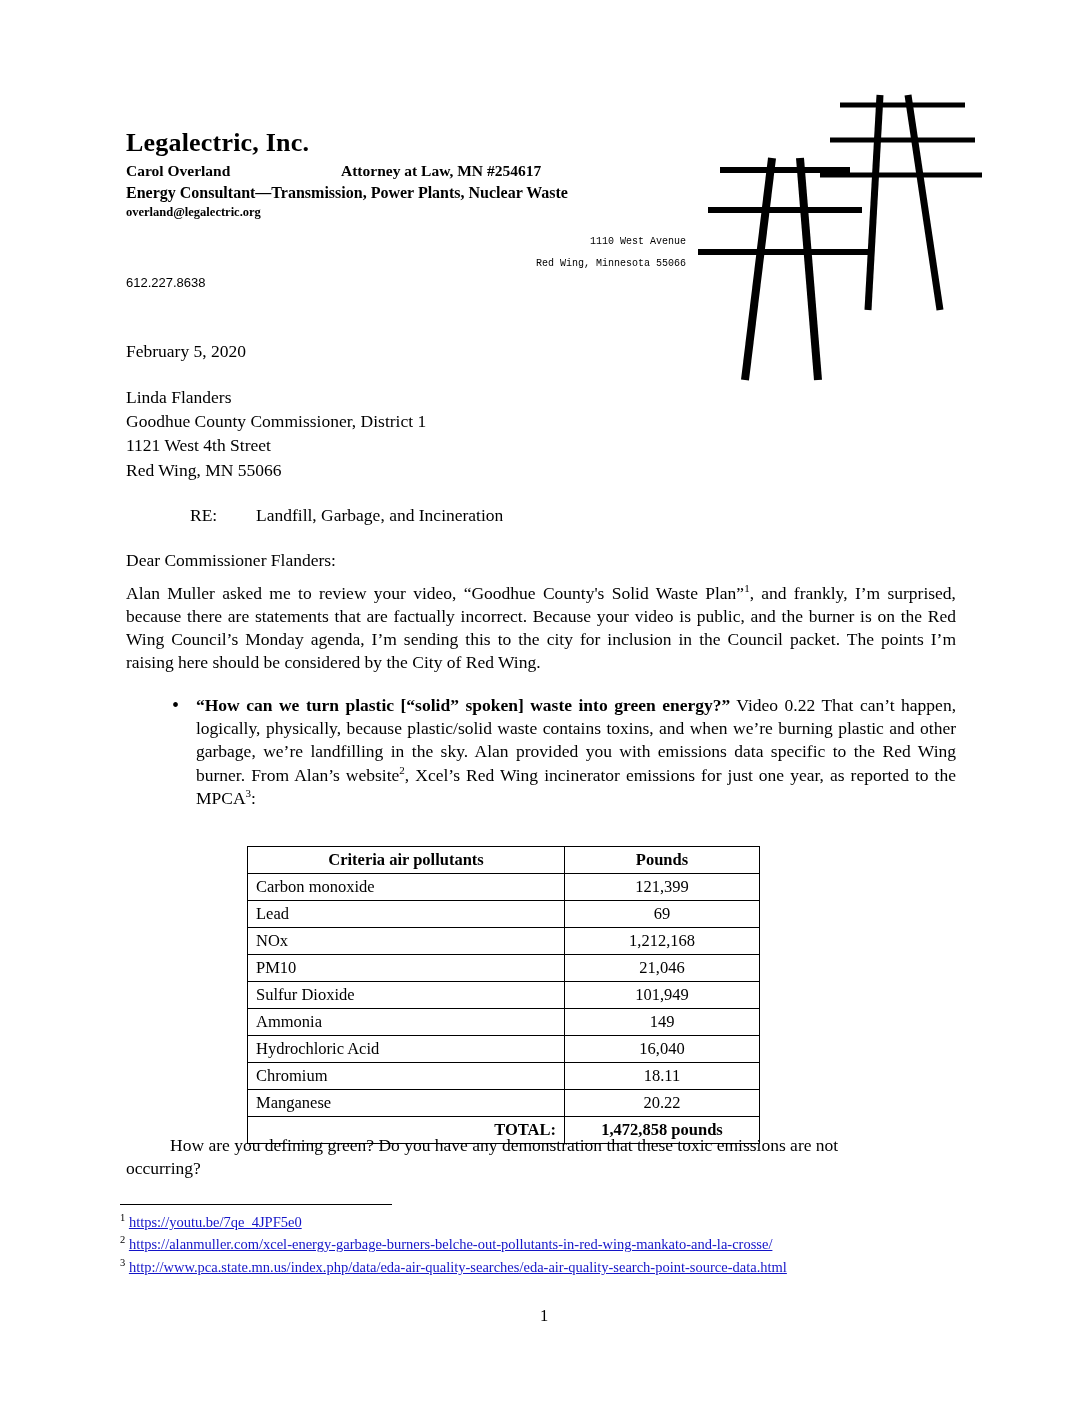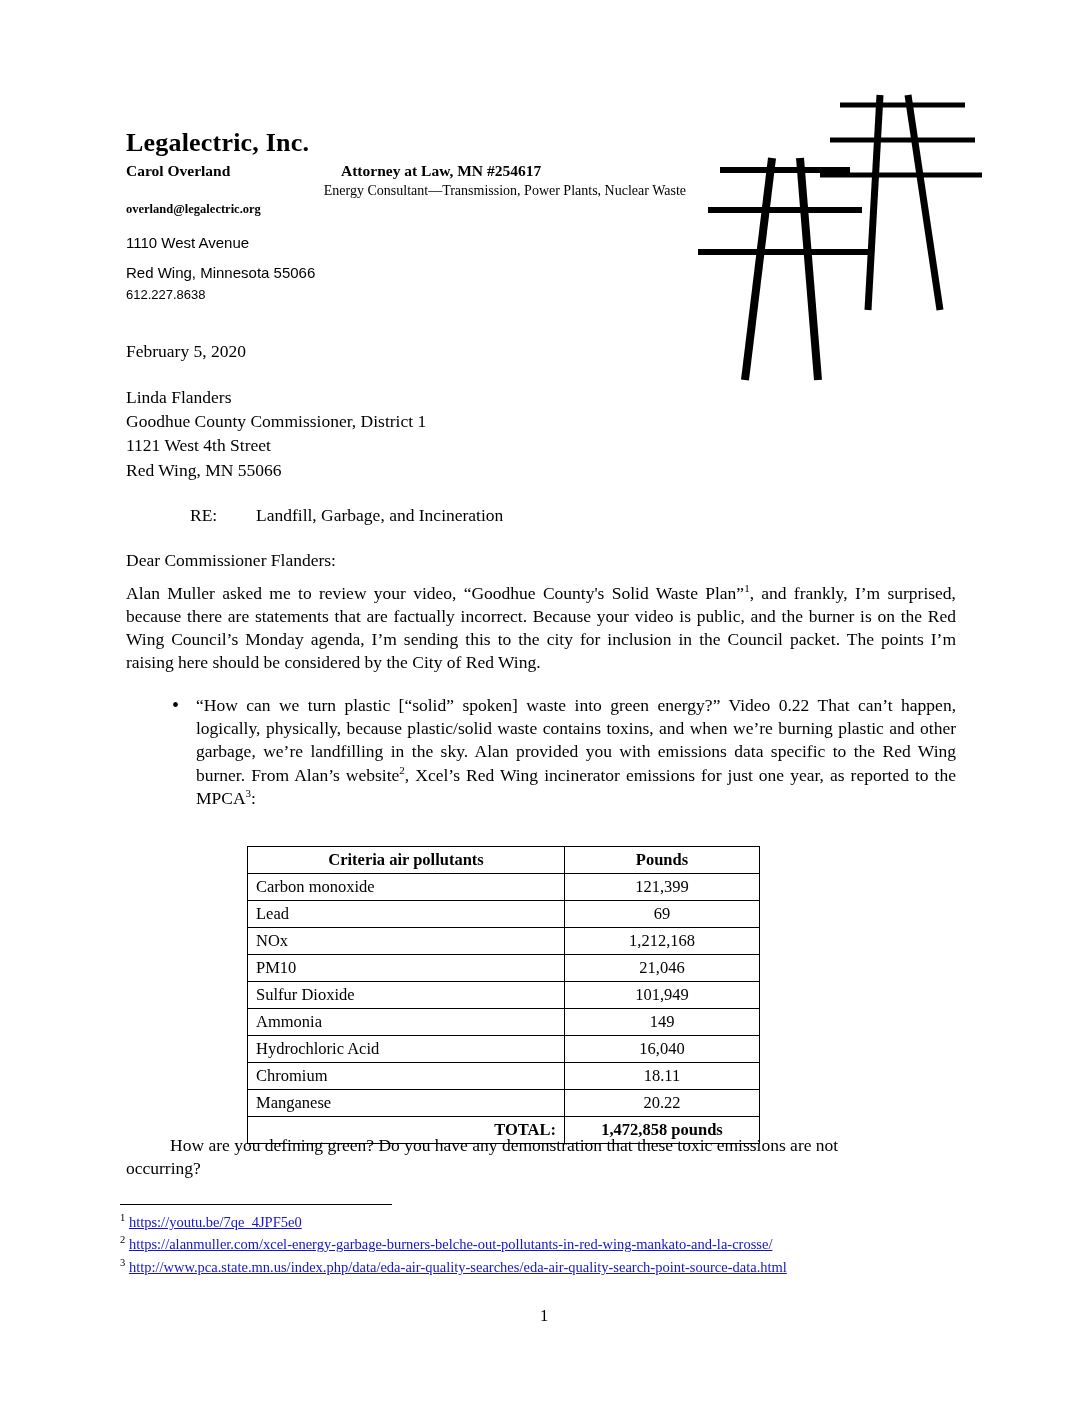--- a/index.html
+++ b/index.html
@@ -42,37 +42,37 @@
   .lh-line2 {
     font-family: "Liberation Serif", serif;
     font-weight: bold;
     font-size: 15.5px;
     line-height: 1.25;
     display: flex;
   }
   .lh-line2 .name { width: 215px; }
   .lh-line3 {
     font-family: "Liberation Serif", serif;
-    font-weight: normal;
-    font-size: 14px;
+    font-weight: bold;
+    font-size: 16px;
     line-height: 1.35;
     margin-top: 2px;
-    text-align: right;
   }
   .lh-email {
     font-family: "Liberation Serif", serif;
     font-weight: bold;
     font-size: 12.5px;
     line-height: 1.35;
   }
   .lh-addr {
-    font-family: Liberation Sans, sans-serif;
-    font-size: 15px;
+    font-family: Liberation Mono, monospace;
+    font-size: 10px;
     line-height: 1.45;
     margin-top: 14px;
+    text-align: right;
   }
   .lh-phone {
     font-family: Liberation Sans, sans-serif;
     font-size: 13px;
     line-height: 1.4;
     margin-top: 2px;
   }
   
   .logo {
     position: absolute;
@@ -110,21 +110,21 @@
     margin-bottom: 8px;
     text-align: justify;
   }
   .bullet-dot {
     position: absolute;
     left: 8px;
     top: 1px;
     font-size: 20px;
     line-height: 1.05;
   }
-  .bullet-head { font-weight: normal; }
+  .bullet-head { font-weight: bold; }
   
   .tbl-wrap {
     position: absolute;
     left: 247px;
     top: 846px;
     width: 424px;
   }
   table.emissions {
     border-collapse: collapse;
     width: 513px;

